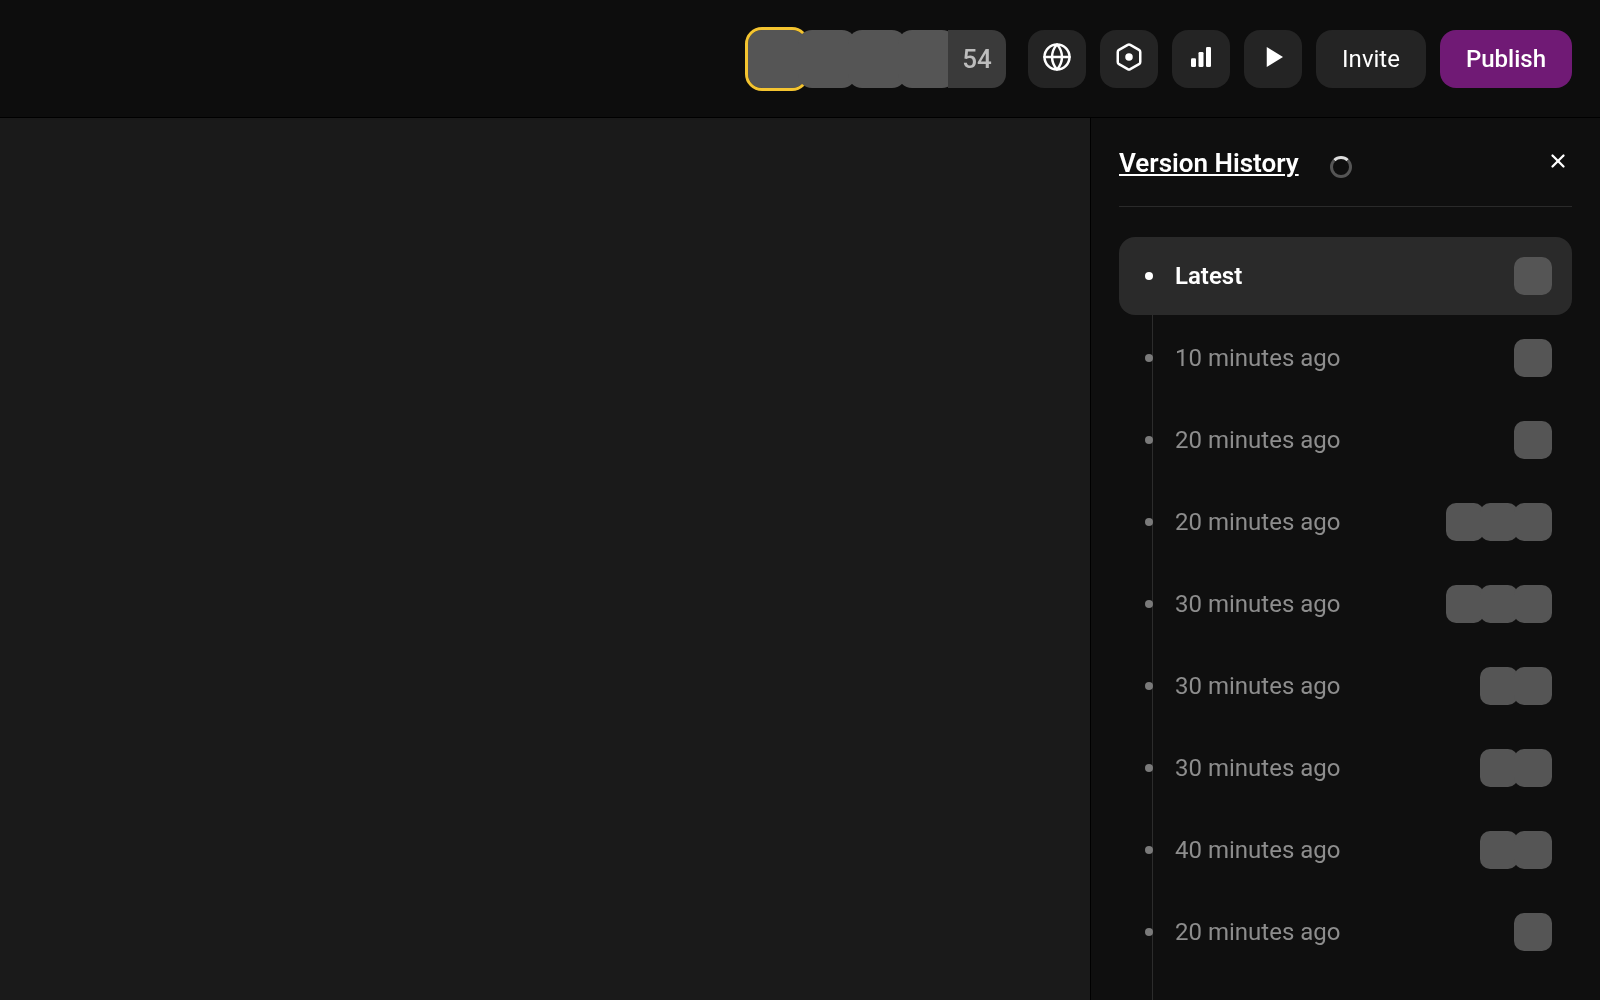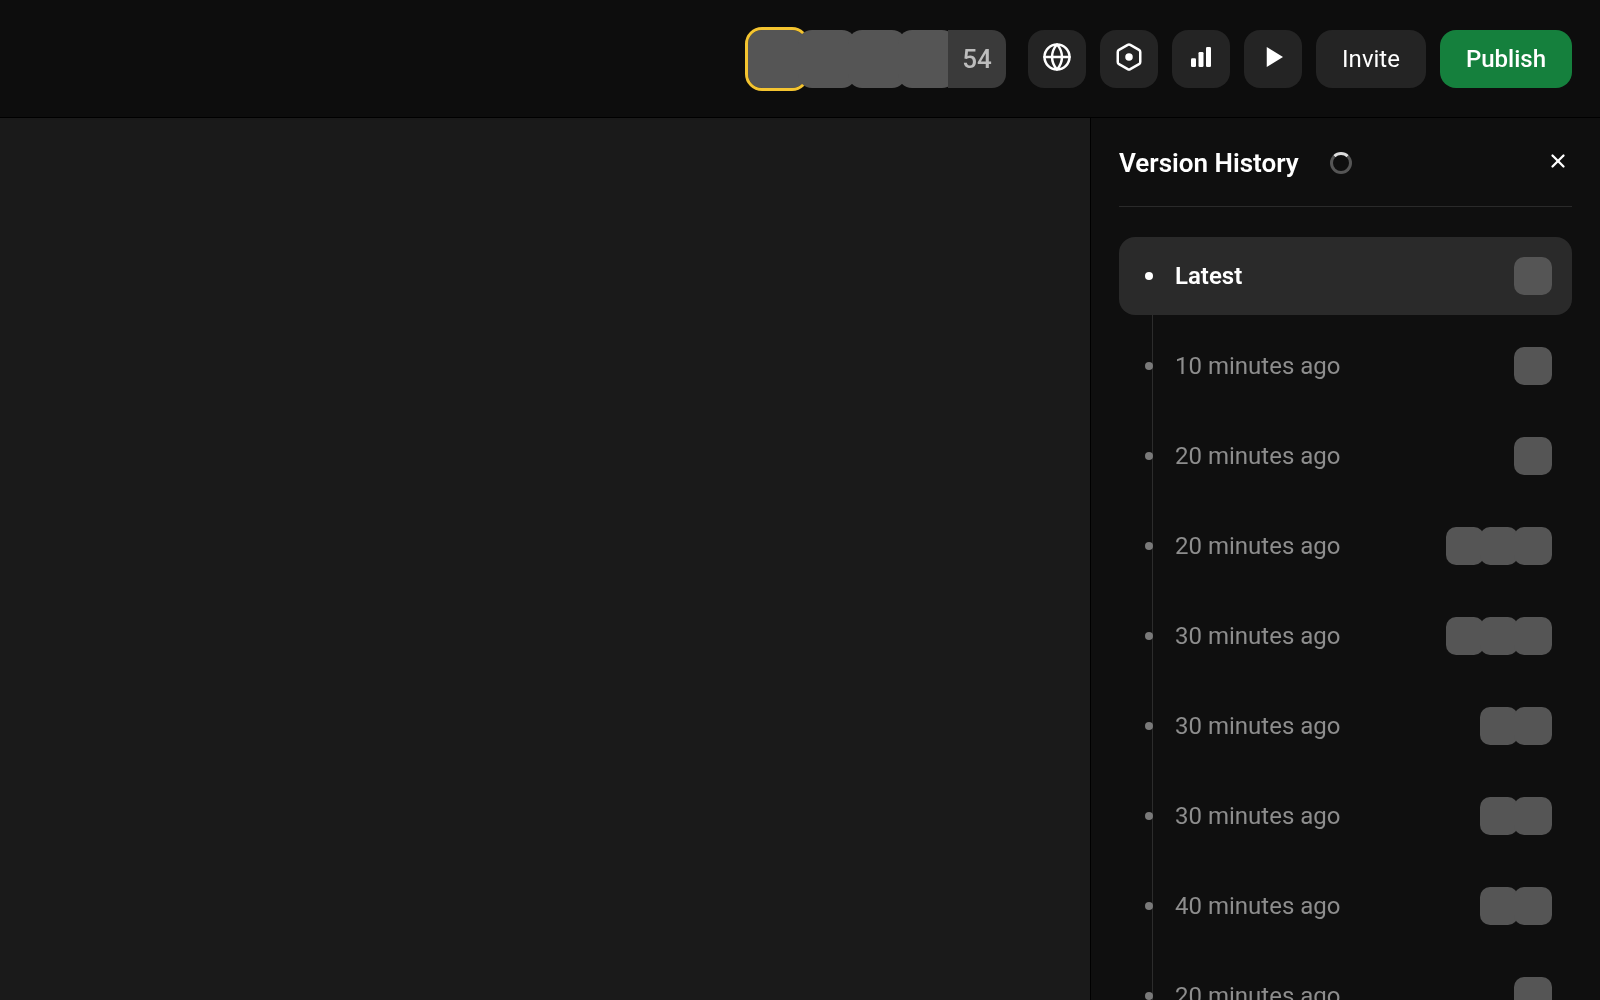--- a/index.html
+++ b/index.html
@@ -54,21 +54,21 @@
     padding: 0 26px;
     border-radius: 16px;
     background: #242424;
     color: #fff;
     font-size: 24px;
     display: flex; align-items: center; justify-content: center;
     cursor: pointer;
     flex-shrink: 0;
   }
   .text-btn.primary {
-    background: #15803d;
+    background: #701a75;
     color: #fff;
     font-weight: 500;
     text-align: right;
   }
 
   
   .main {
     display: flex;
     height: calc(1000px - 118px);
   }
@@ -86,22 +86,23 @@
   }
   .panel-header {
     display: flex;
     align-items: center;
     justify-content: space-between;
     padding-bottom: 28px;
     border-bottom: 1px solid #2a2a2a;
   }
   .panel-title-wrap {
     display: flex;
-    align-items: center;
+    align-items: flex-end;
     gap: 31px;
+    text-decoration: underline;
   }
   .panel-title {
     font-size: 26px;
     font-weight: 600;
     color: #fff;
   }
   .spinner {
     width: 22px; height: 22px;
     border: 3px solid #555;
     border-top-color: #ddd;
@@ -135,21 +136,21 @@
   .history-item {
     position: relative;
     display: flex;
     align-items: center;
     justify-content: space-between;
     padding: 20px 20px 20px 56px;
     border-radius: 16px;
     font-size: 24px;
     color: #8d8d8d;
     cursor: pointer;
-    margin-bottom: 12px;
+    margin-bottom: 4px;
   }
   .history-item.selected {
     background: #2a2a2a;
     color: #fff;
     font-weight: 600;
   }
   .history-item .dot {
     position: absolute;
     left: 30px;
     top: 50%;

